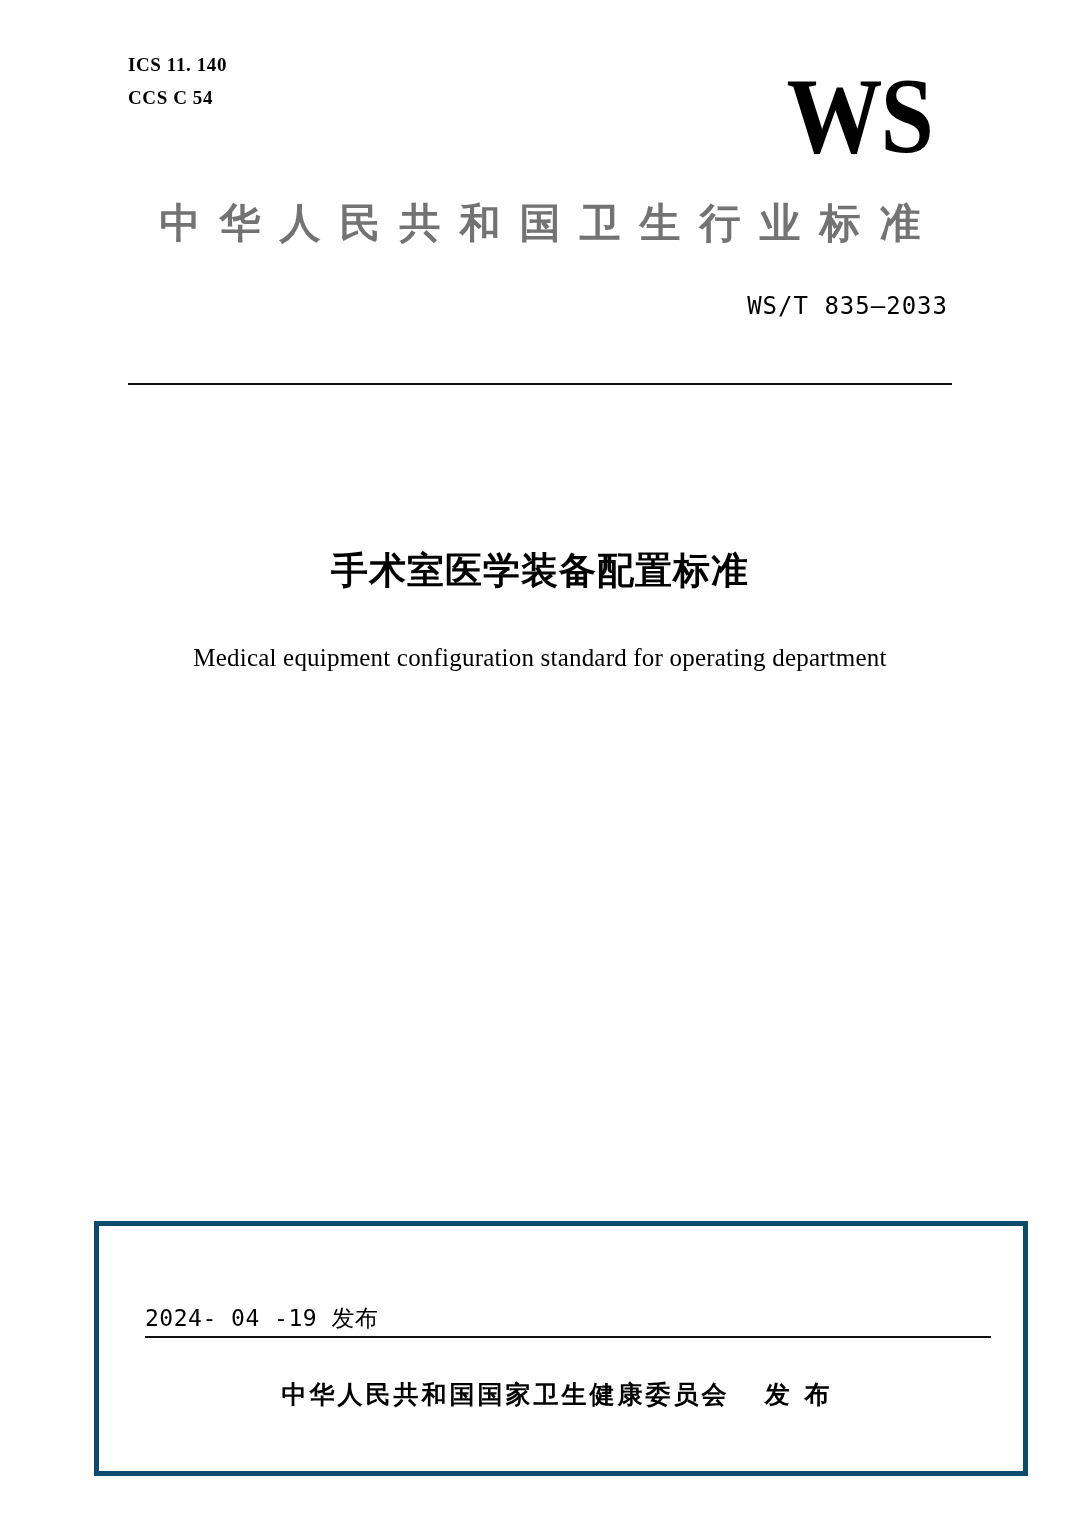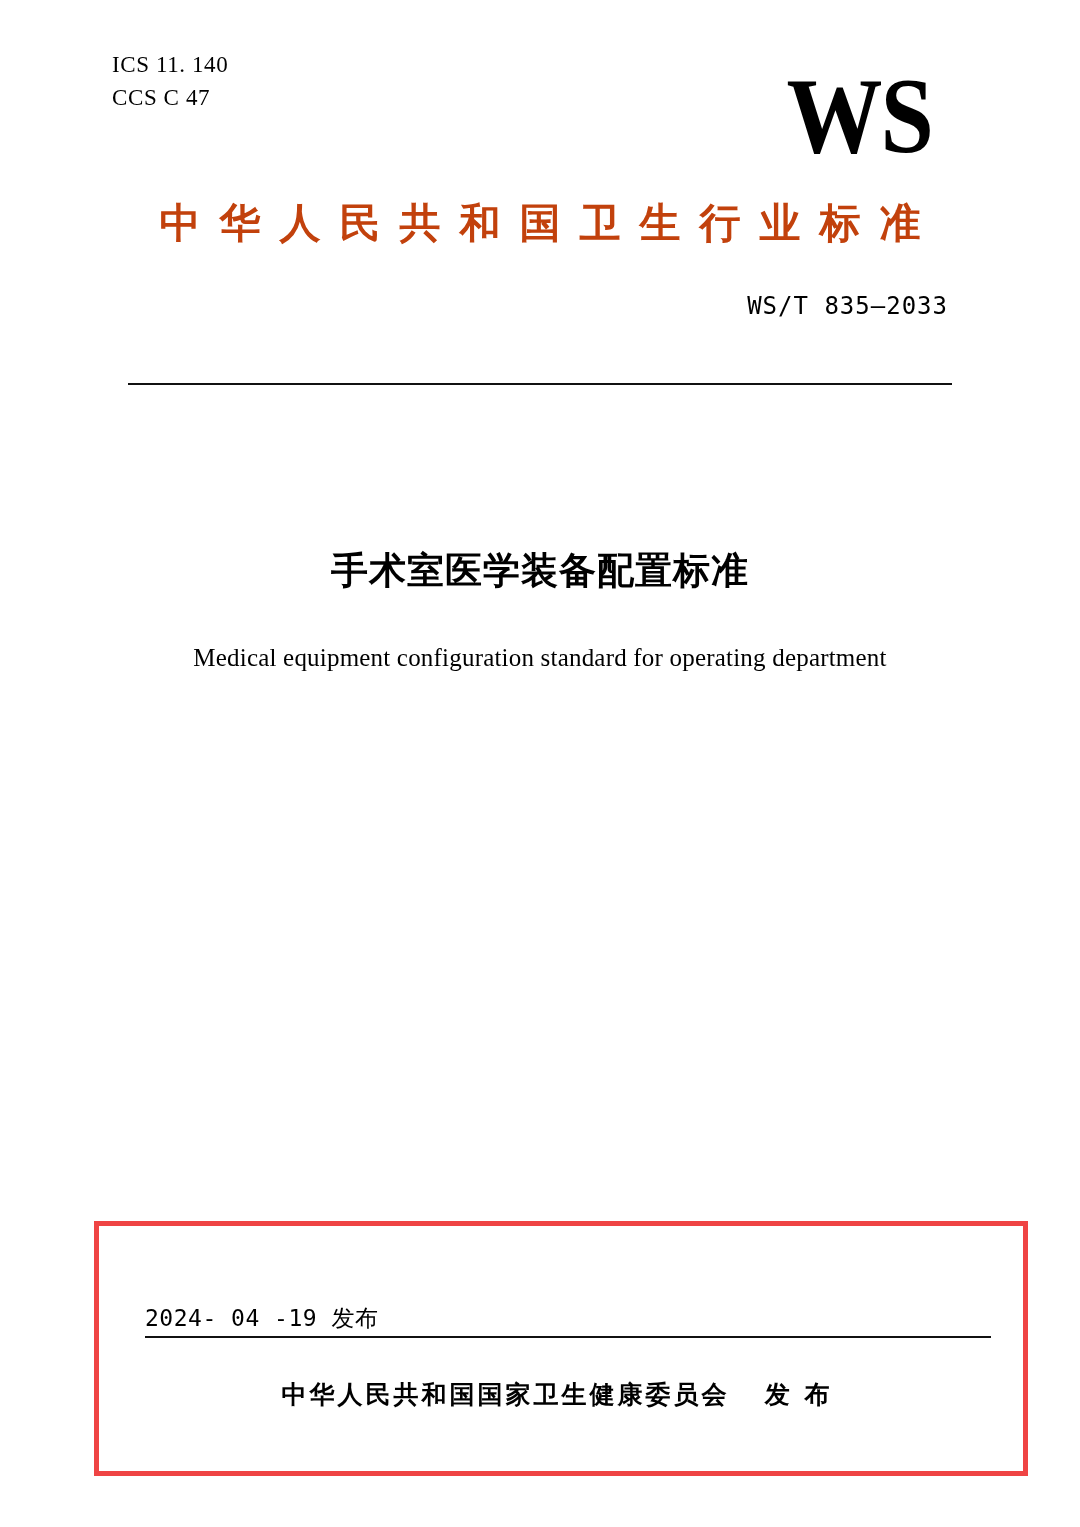--- a/index.html
+++ b/index.html
@@ -17,27 +17,28 @@
   }
 
   .page {
     position: absolute;
     inset: 0;
   }
 
   
   .codes {
     position: absolute;
-    left: 112px;
+    left: 128px;
     top: 48px;
     font-family: "Liberation Serif", serif;
-    font-size: 23px;
+    font-size: 19px;
     line-height: 33px;
     letter-spacing: 0.6px;
     white-space: pre;
+    font-weight: bold;
   }
 
   
   .ws-logo {
     position: absolute;
     right: 148px;
     top: 62px;
     font-family: "Liberation Serif", serif;
     font-weight: bold;
     font-size: 96px;
@@ -52,21 +53,21 @@
     position: absolute;
     left: 0;
     right: 0;
     top: 196px;
     text-align: center;
     font-family: Liberation Mono, monospace;
     font-weight: bold;
     font-size: 41px;
     letter-spacing: 19px;
     text-indent: 19px;
-    color: #c2410c;
+    color: #737373;
   }
 
   
   .std-no {
     position: absolute;
     right: 132px;
     top: 292px;
     font-family: "DejaVu Sans Mono", monospace;
     font-size: 24px;
     letter-spacing: 1px;
@@ -105,21 +106,21 @@
     letter-spacing: 0.2px;
   }
 
   
   .bottom-box {
     position: absolute;
     left: 94px;
     top: 1221px;
     width: 934px;
     height: 255px;
-    border: 5px solid #ef4444;
+    border: 5px solid #0c4a6e;
     box-sizing: border-box;
   }
   .date-row {
     position: absolute;
     left: 46px;
     right: 32px;
     top: 64px;
     height: 44px;
   }
   .date-left, .date-right {
@@ -154,21 +155,21 @@
     letter-spacing: 3px;
     white-space: pre;
   }
 </style>
 </head>
 <body>
 
 <div class="page">
 
   <div class="codes">ICS 11. 140</div>
-  <div class="codes" style="top:81px;">CCS C 47</div>
+  <div class="codes" style="top:81px;">CCS C 54</div>
 
   <div class="ws-logo">WS</div>
 
   <div class="cn-header">中华人民共和国卫生行业标准</div>
 
   <div class="std-no">WS/T 835—2033</div>
 
   <div class="rule"></div>
 
   <div class="title-cn">手术室医学装备配置标准</div>

